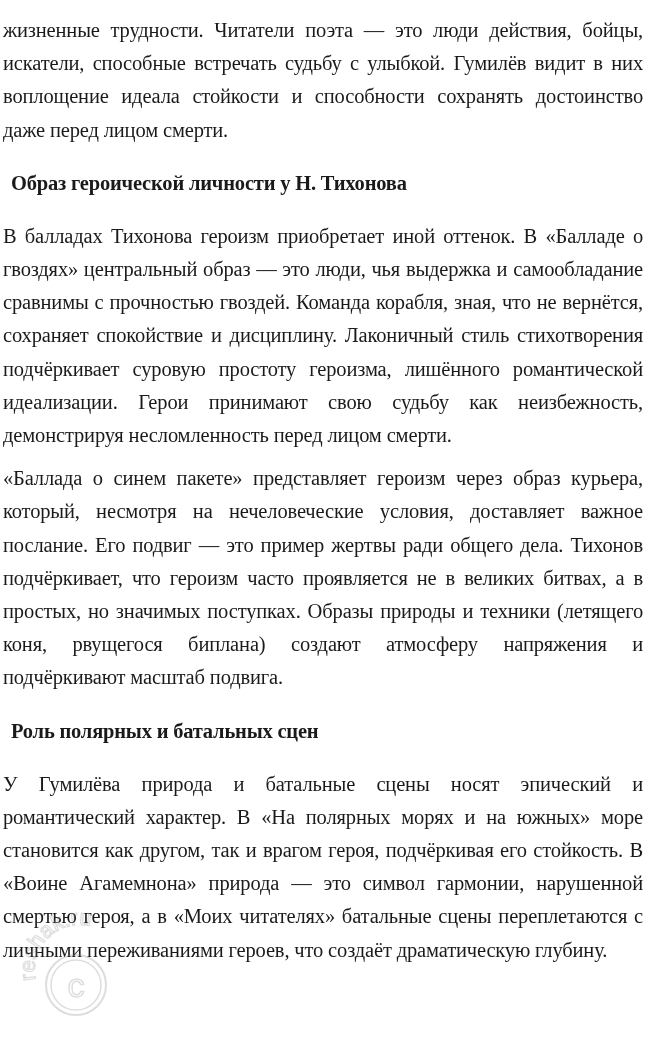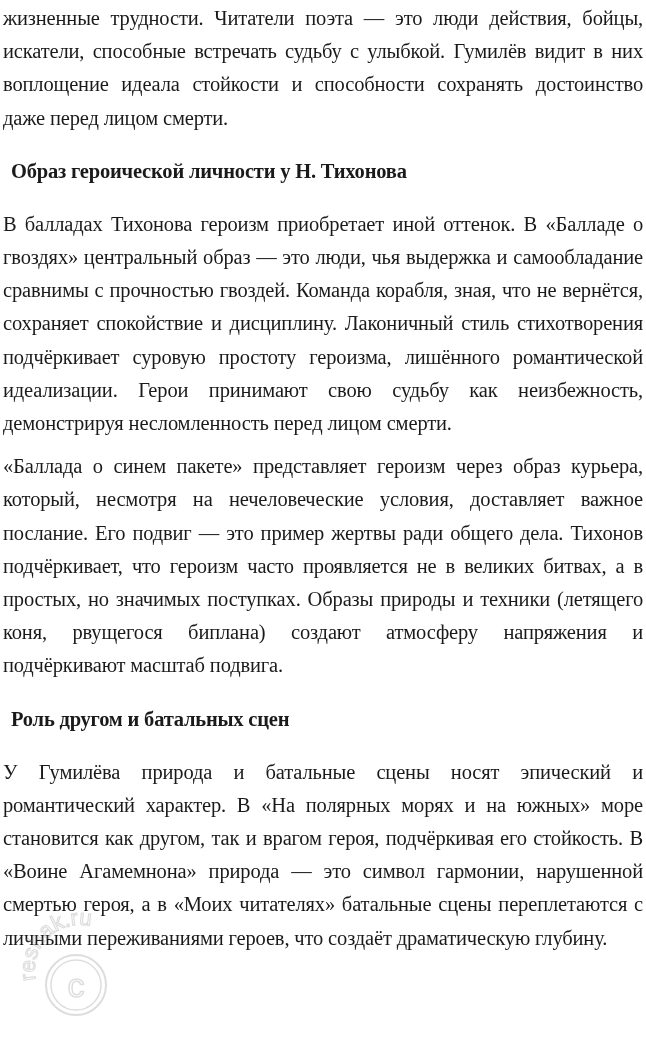--- a/index.html
+++ b/index.html
@@ -11,21 +11,21 @@
       width: 646px;
       height: 1055px;
       overflow: hidden;
       position: relative;
       font-family: "Liberation Serif", "DejaVu Serif", serif;
       color: #1a1a1a;
     }
     .page {
       position: absolute;
       left: 3px;
-      top: 0;
+      top: 12px;
       width: 640px;
     }
     p {
       margin: 0;
       font-size: 20.5px;
       line-height: 33.2px;
       text-align: justify;
       text-align-last: left;
       letter-spacing: -0.15px;
     }
@@ -56,21 +56,21 @@
   <p class="p-first">жизненные трудности. Читатели поэта — это люди действия, бойцы, искатели, способные встречать судьбу с улыбкой. Гумилёв видит в них воплощение идеала стойкости и способности сохранять достоинство даже перед лицом смерти.</p>
 
   <div class="gap-h"></div>
   <h2>Образ героической личности у Н. Тихонова</h2>
   <div class="gap-h"></div>
   <p>В балладах Тихонова героизм приобретает иной оттенок. В «Балладе о гвоздях» центральный образ — это люди, чья выдержка и самообладание сравнимы с прочностью гвоздей. Команда корабля, зная, что не вернётся, сохраняет спокойствие и дисциплину. Лаконичный стиль стихотворения подчёркивает суровую простоту героизма, лишённого романтической идеализации. Герои принимают свою судьбу как неизбежность, демонстрируя несломленность перед лицом смерти.</p>
   <div class="gap-p"></div>
   <p>«Баллада о синем пакете» представляет героизм через образ курьера, который, несмотря на нечеловеческие условия, доставляет важное послание. Его подвиг — это пример жертвы ради общего дела. Тихонов подчёркивает, что героизм часто проявляется не в великих битвах, а в простых, но значимых поступках. Образы природы и техники (летящего коня, рвущегося биплана) создают атмосферу напряжения и подчёркивают масштаб подвига.</p>
 
   <div class="gap-h"></div>
-  <h2>Роль другом и батальных сцен</h2>
+  <h2>Роль полярных и батальных сцен</h2>
   <div class="gap-h"></div>
   <p>У Гумилёва природа и батальные сцены носят эпический и романтический характер. В «На полярных морях и на южных» море становится как другом, так и врагом героя, подчёркивая его стойкость. В «Воине Агамемнона» природа — это символ гармонии, нарушенной смертью героя, а в «Моих читателях» батальные сцены переплетаются с личными переживаниями героев, что создаёт драматическую глубину.</p>
 </div>
 
 <div class="watermark">
   <svg width="130" height="130" viewBox="0 0 130 130">
     <defs>
       <path id="wm-arc" d="M 22 75 A 45 45 0 0 1 110 55" fill="none"></path>
     </defs>
     <circle cx="62" cy="80" r="30" fill="none" stroke="#888" stroke-width="2"></circle>

